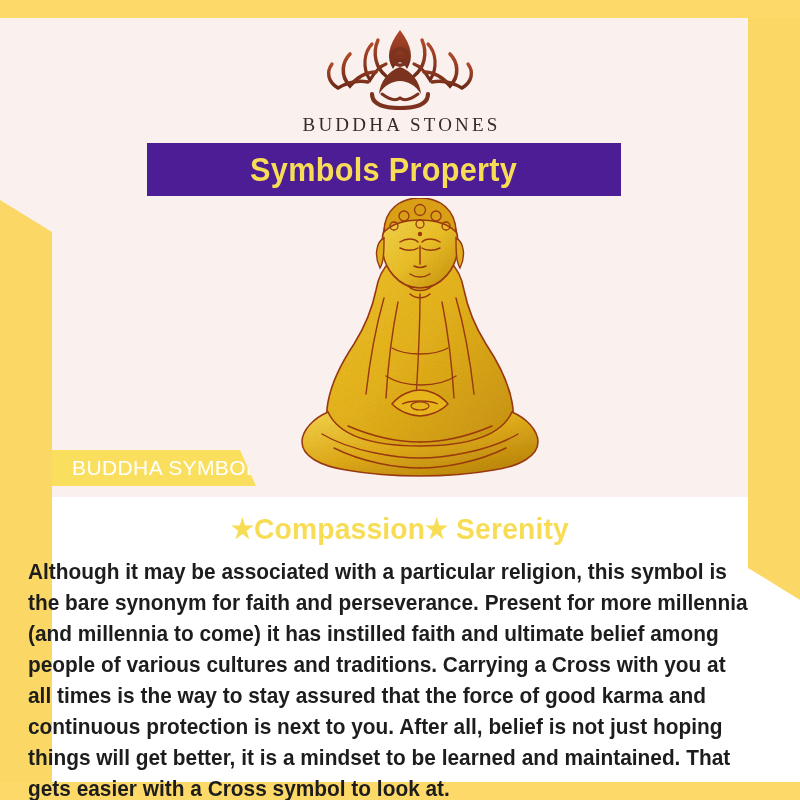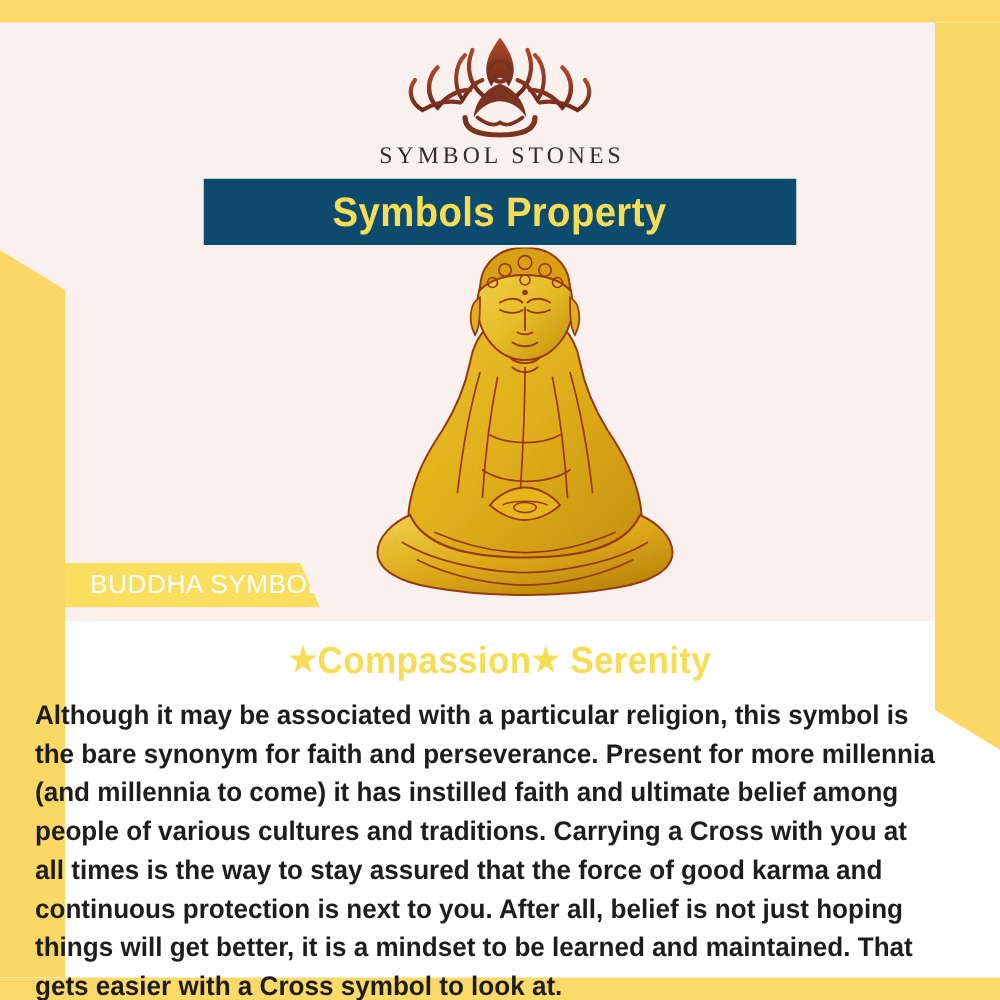--- a/index.html
+++ b/index.html
@@ -96,25 +96,25 @@
     font-family: "Liberation Serif", serif;
     font-size: 19px;
     letter-spacing: 3.2px;
     color: #3a2a24;
     text-indent: 3.2px;
   }
 
   
   .title-band {
     position: absolute;
-    left: 163px;
+    left: 147px;
     top: 143px;
     width: 474px;
     height: 53px;
-    background: #0c4a6e;
+    background: #4c1d95;
     display: flex;
     align-items: center;
     justify-content: center;
   }
   .title-text {
     font-family: "Liberation Sans Narrow", "Liberation Sans", sans-serif;
     font-weight: bold;
     font-size: 33px;
     color: #f7dd55;
     letter-spacing: 0.3px;
@@ -223,21 +223,21 @@
         <path d="M40 30 C 32 38, 30 52, 40 62 C 48 52, 56 48, 66 48" stroke-width="3.6"></path>
         <path d="M140 30 C 148 38, 150 52, 140 62 C 132 52, 124 48, 114 48" stroke-width="3.6"></path>
         <path d="M22 40 C 16 48, 18 58, 28 64 C 38 58, 48 56, 58 58" stroke-width="3.4"></path>
         <path d="M158 40 C 164 48, 162 58, 152 64 C 142 58, 132 56, 122 58" stroke-width="3.4"></path>
       </g>
       <circle cx="90" cy="33" r="8.2" fill="none" stroke="#7b3320" stroke-width="3.4"></circle>
       <path d="M90 43 C 78 47, 70 58, 69 70 C 74 62, 82 57, 90 57 C 98 57, 106 62, 111 70 C 110 58, 102 47, 90 43 Z" fill="#7b3320"></path>
       <path d="M62 70 C 62 80, 72 84, 90 84 C 108 84, 118 80, 118 70" fill="none" stroke="#7b3320" stroke-width="4.2" stroke-linecap="round"></path>
       <path d="M72 70 C 80 76, 86 77, 90 74 C 94 77, 100 76, 108 70" fill="none" stroke="#7b3320" stroke-width="3" stroke-linecap="round"></path>
     </svg>
-    <span class="logo-word">SYMBOL STONES</span>
+    <span class="logo-word">BUDDHA STONES</span>
   </div>
 
   <div class="title-band">
     <span class="title-text">Symbols Property</span>
   </div>
 
   <div class="buddha-wrap">
     <svg class="buddha-svg" viewBox="0 0 264 288">
       <defs>
         <linearGradient id="goldA" x1="0" y1="0" x2="1" y2="1">

